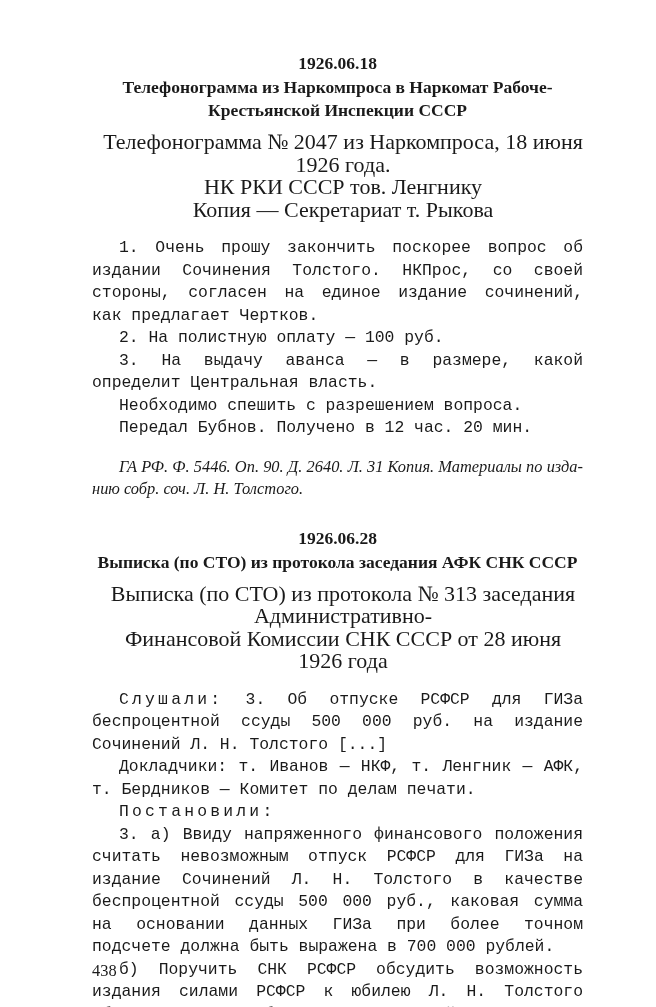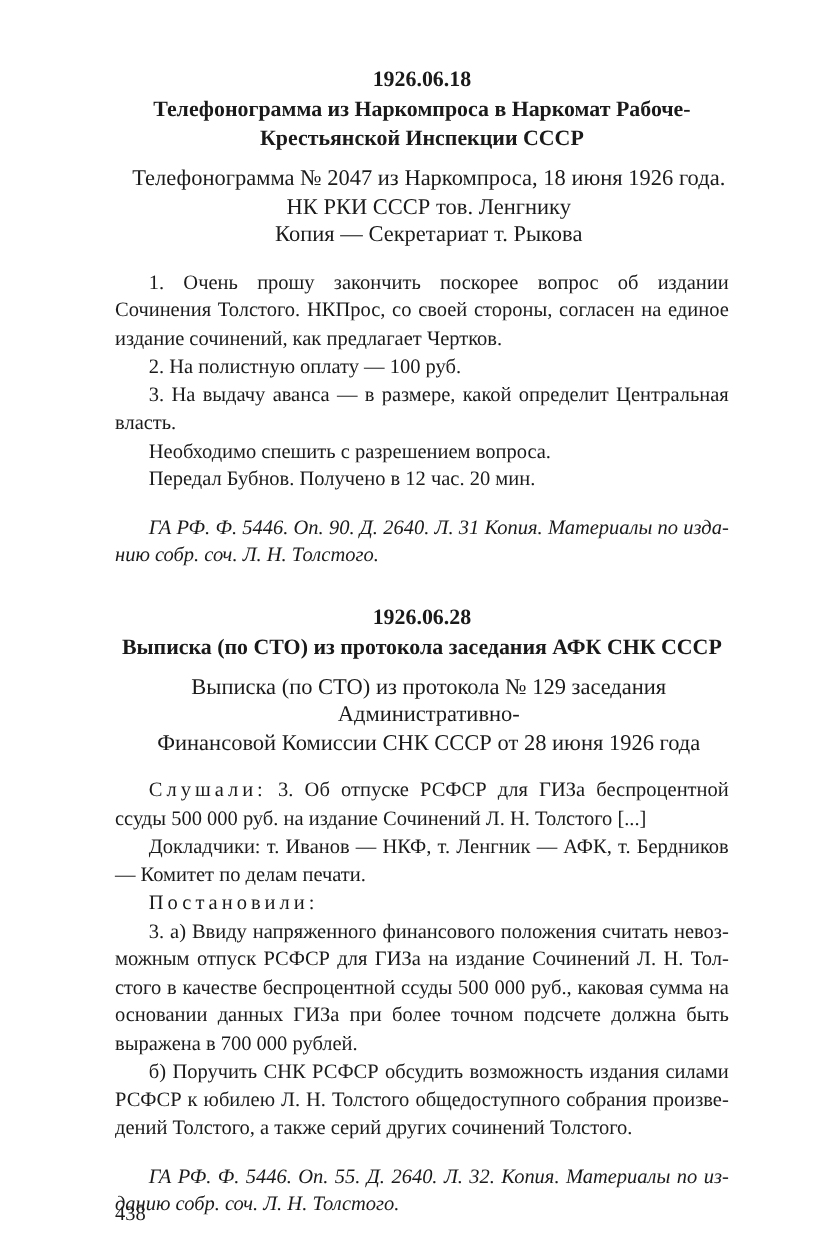--- a/index.html
+++ b/index.html
@@ -29,27 +29,28 @@
       text-align: center;
     }
     .title {
       font-weight: bold;
       font-size: 17.5px;
       line-height: 23px;
       text-align: center;
       margin: 2px 0 0 0;
     }
     .subhead {
-      font-size: 18px;
+      font-size: 22px;
       line-height: 22.5px;
       text-align: center;
       margin: 9px 0 0 11px;
     }
     .body {
       margin-top: 16px;
+      font-family: Liberation Mono, monospace;
     }
     .para {
       font-size: 16.4px;
       line-height: 22.5px;
       text-align: justify;
       text-indent: 27px;
       margin: 0;
       hyphens: manual;
     }
     .spaced {
@@ -107,21 +108,21 @@
     </div>
     <p class="archive">ГА РФ. Ф. 5446. Оп. 90. Д. 2640. Л. 31 Копия. Материалы по изда­нию собр. соч. Л. Н. Толстого.</p>
   </section>
 
   <section class="doc2">
     <p class="date">1926.06.28</p>
     <div class="title">
       <div>Выписка (по СТО) из протокола заседания АФК СНК СССР</div>
     </div>
     <div class="subhead">
-      <div>Выписка (по СТО) из протокола № 129 заседания Административно-</div>
+      <div>Выписка (по СТО) из протокола № 313 заседания Административно-</div>
       <div>Финансовой Комиссии СНК СССР от 28 июня 1926 года</div>
     </div>
     <div class="body">
       <p class="para"><span class="spaced">Слушали:</span><span> 3. Об отпуске РСФСР для ГИЗа беспроцентной ссуды 500 000 руб. на издание Сочинений Л. Н. Толстого [...]</span></p>
       <p class="para">Докладчики: т. Иванов — НКФ, т. Ленгник — АФК, т. Берд­ников — Комитет по делам печати.</p>
       <p class="para"><span class="spaced">Постановили:</span></p>
       <p class="para">3. а) Ввиду напряженного финансового положения считать невоз­можным отпуск РСФСР для ГИЗа на издание Сочинений Л. Н. Тол­стого в качестве беспроцентной ссуды 500 000 руб., каковая сумма на основании данных ГИЗа при более точном подсчете должна быть выражена в 700 000 рублей.</p>
       <p class="para">б) Поручить СНК РСФСР обсудить возможность издания силами РСФСР к юбилею Л. Н. Толстого общедоступного собрания произве­дений Толстого, а также серий других сочинений Толстого.</p>
     </div>
     <p class="archive">ГА РФ. Ф. 5446. Оп. 55. Д. 2640. Л. 32. Копия. Материалы по из­данию собр. соч. Л. Н. Толстого.</p>

